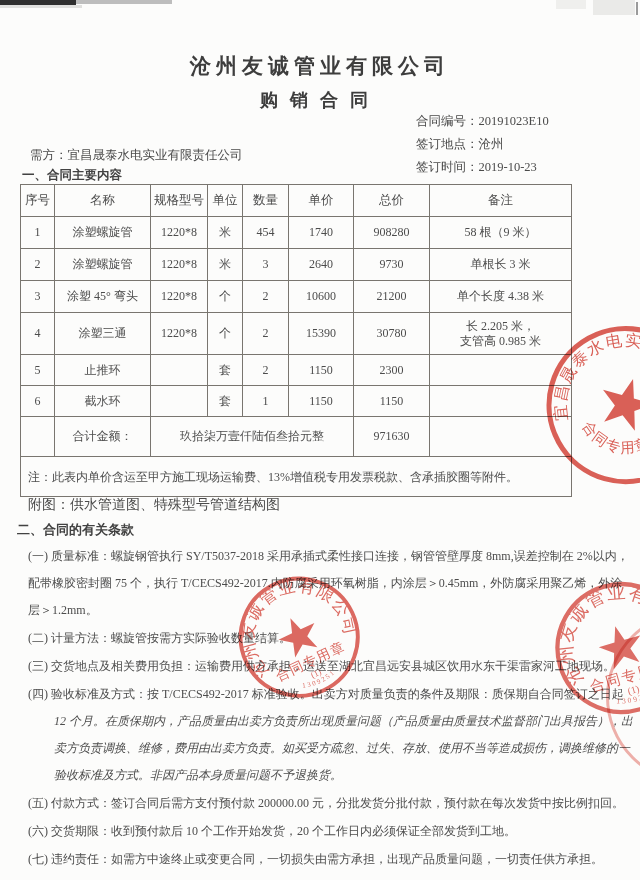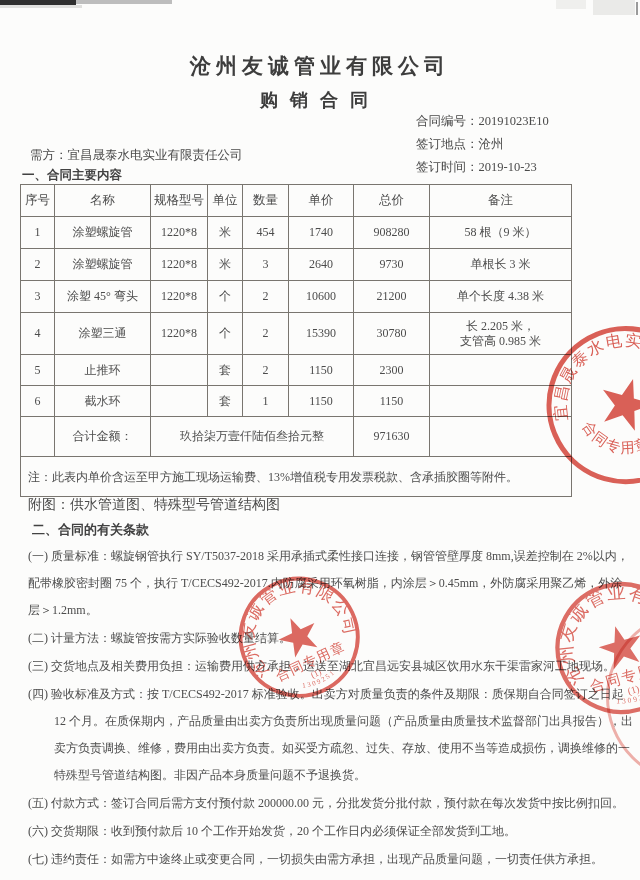--- a/index.html
+++ b/index.html
@@ -31,25 +31,25 @@
   table.items th,table.items td{border:1px solid #79756f;text-align:center;
     padding:1px 3px;font-weight:normal;overflow:hidden;}
   table.items thead tr{height:32px;}
   table.items thead th{font-size:12.5px;}
   td.remark-cell{white-space:pre-line;line-height:15px;}
   tr.total-row{height:40px;}
   tr.note-row{height:40px;}
   tr.note-row td{text-align:left;padding:3px 7px;line-height:16px;}
 
   .attachments{position:absolute;left:28px;top:496px;font-size:14px;}
-  .section2{position:absolute;left:32px;top:521px;font-size:13px;font-weight:600;color:#424242;}
+  .section2{position:absolute;left:17px;top:521px;font-size:13px;font-weight:600;color:#424242;}
   .terms{position:absolute;left:28px;top:543px;font-size:12px;color:#4c4c4c;}
   .term{margin:0 0 1px 0;}
   .term-line{line-height:27px;white-space:nowrap;}
-  .term-line.indent{padding-left:26px;}
+  .term-line.indent{padding-left:26px;font-style:italic;}
 
   .stamp{position:absolute;mix-blend-mode:multiply;pointer-events:none;}
   #stamp-buyer{left:540px;top:320px;transform:rotate(16deg);opacity:.85;}
   #stamp-seller-1{left:235px;top:572px;transform:rotate(-25deg);opacity:.8;}
   #stamp-seller-2{left:551px;top:577px;transform:rotate(-16deg);opacity:.78;}
   .stamp-arc{position:absolute;left:606px;top:610px;width:168px;height:168px;border-radius:50%;
     border:3.5px solid #dd5246;opacity:.45;mix-blend-mode:multiply;}
   .stamp svg text{font-family:"Liberation Serif","DejaVu Serif",serif;}
 </style>
 </head>
@@ -188,21 +188,21 @@
       <div class="term">
         <div class="term-line">(二) 计量方法：螺旋管按需方实际验收数量结算。</div>
       </div>
       <div class="term">
         <div class="term-line">(三) 交货地点及相关费用负担：运输费用供方承担，运送至湖北宜昌远安县城区饮用水东干渠雷家河工地现场。</div>
       </div>
       <div class="term">
         <div class="term-line">(四) 验收标准及方式：按 T/CECS492-2017 标准验收。出卖方对质量负责的条件及期限：质保期自合同签订之日起</div>
         <div class="term-line indent">12 个月。在质保期内，产品质量由出卖方负责所出现质量问题（产品质量由质量技术监督部门出具报告），出</div>
         <div class="term-line indent">卖方负责调换、维修，费用由出卖方负责。如买受方疏忽、过失、存放、使用不当等造成损伤，调换维修的一</div>
-        <div class="term-line indent">特殊型号管道结构图。非因产品本身质量问题不予退换货。</div>
+        <div class="term-line indent">验收标准及方式。非因产品本身质量问题不予退换货。</div>
       </div>
       <div class="term">
         <div class="term-line">(五) 付款方式：签订合同后需方支付预付款 200000.00 元，分批发货分批付款，预付款在每次发货中按比例扣回。</div>
       </div>
       <div class="term">
         <div class="term-line">(六) 交货期限：收到预付款后 10 个工作开始发货，20 个工作日内必须保证全部发货到工地。</div>
       </div>
       <div class="term">
         <div class="term-line">(七) 违约责任：如需方中途终止或变更合同，一切损失由需方承担，出现产品质量问题，一切责任供方承担。</div>
       </div>

